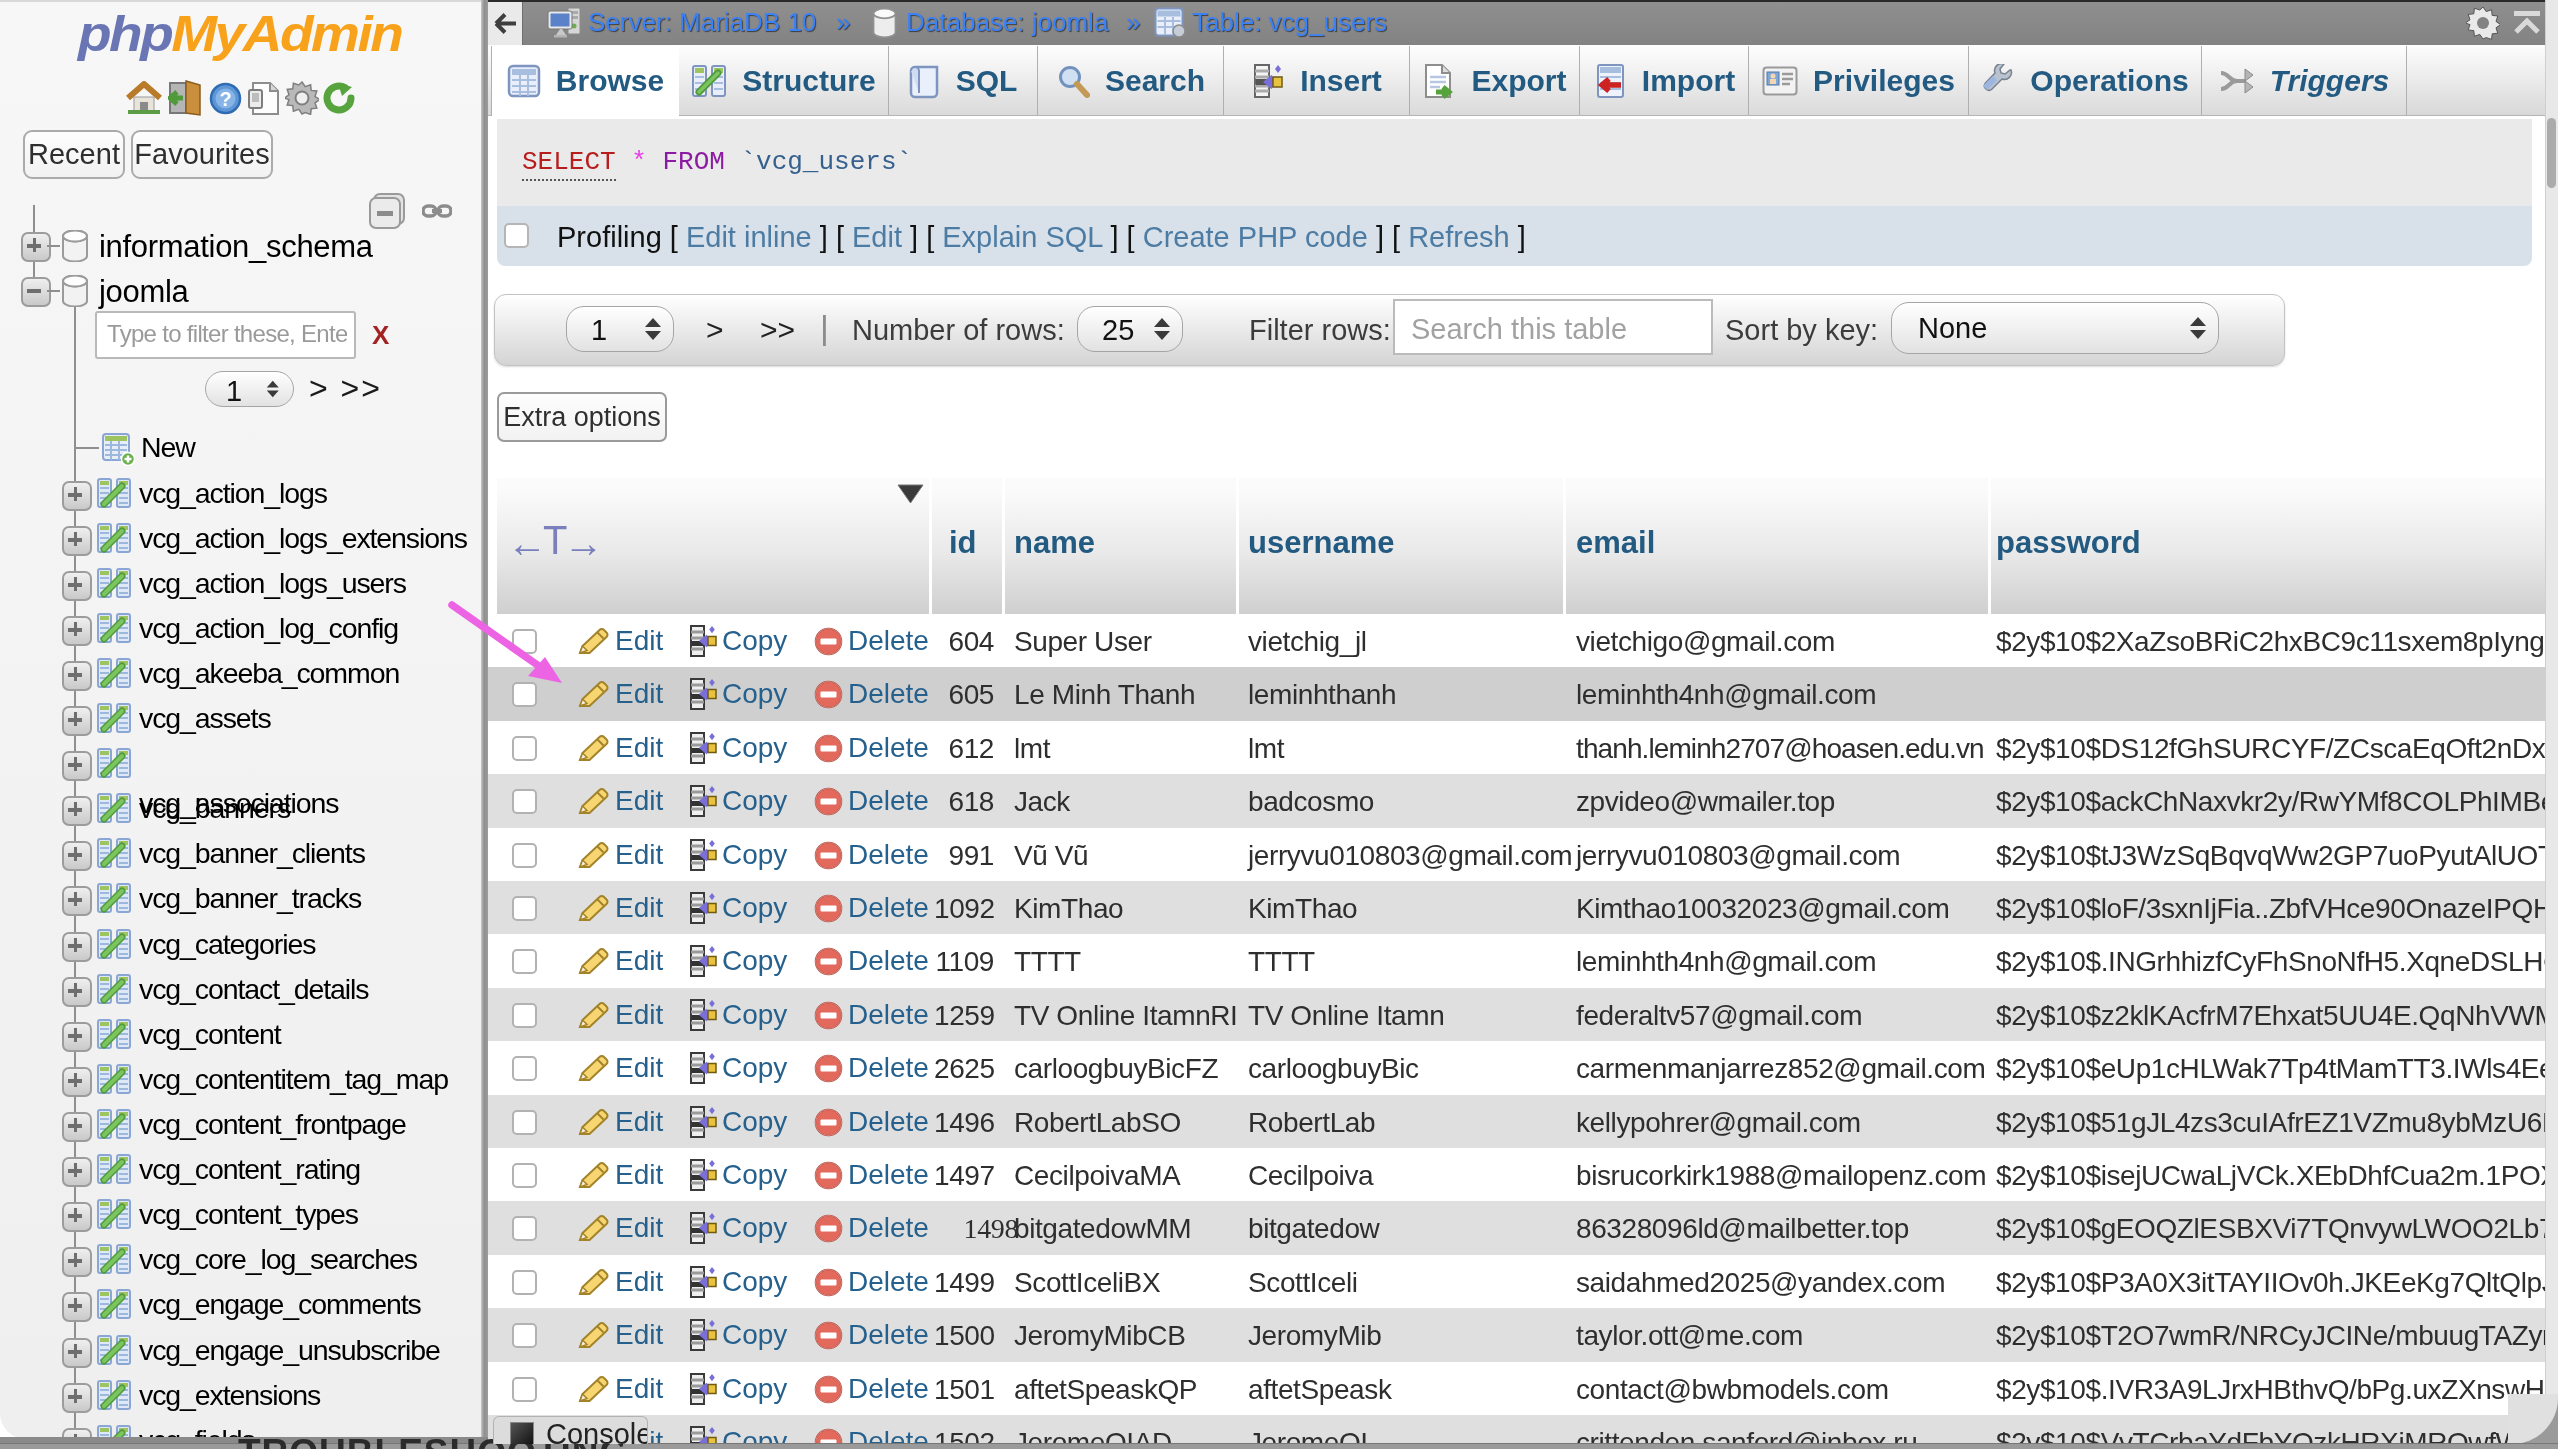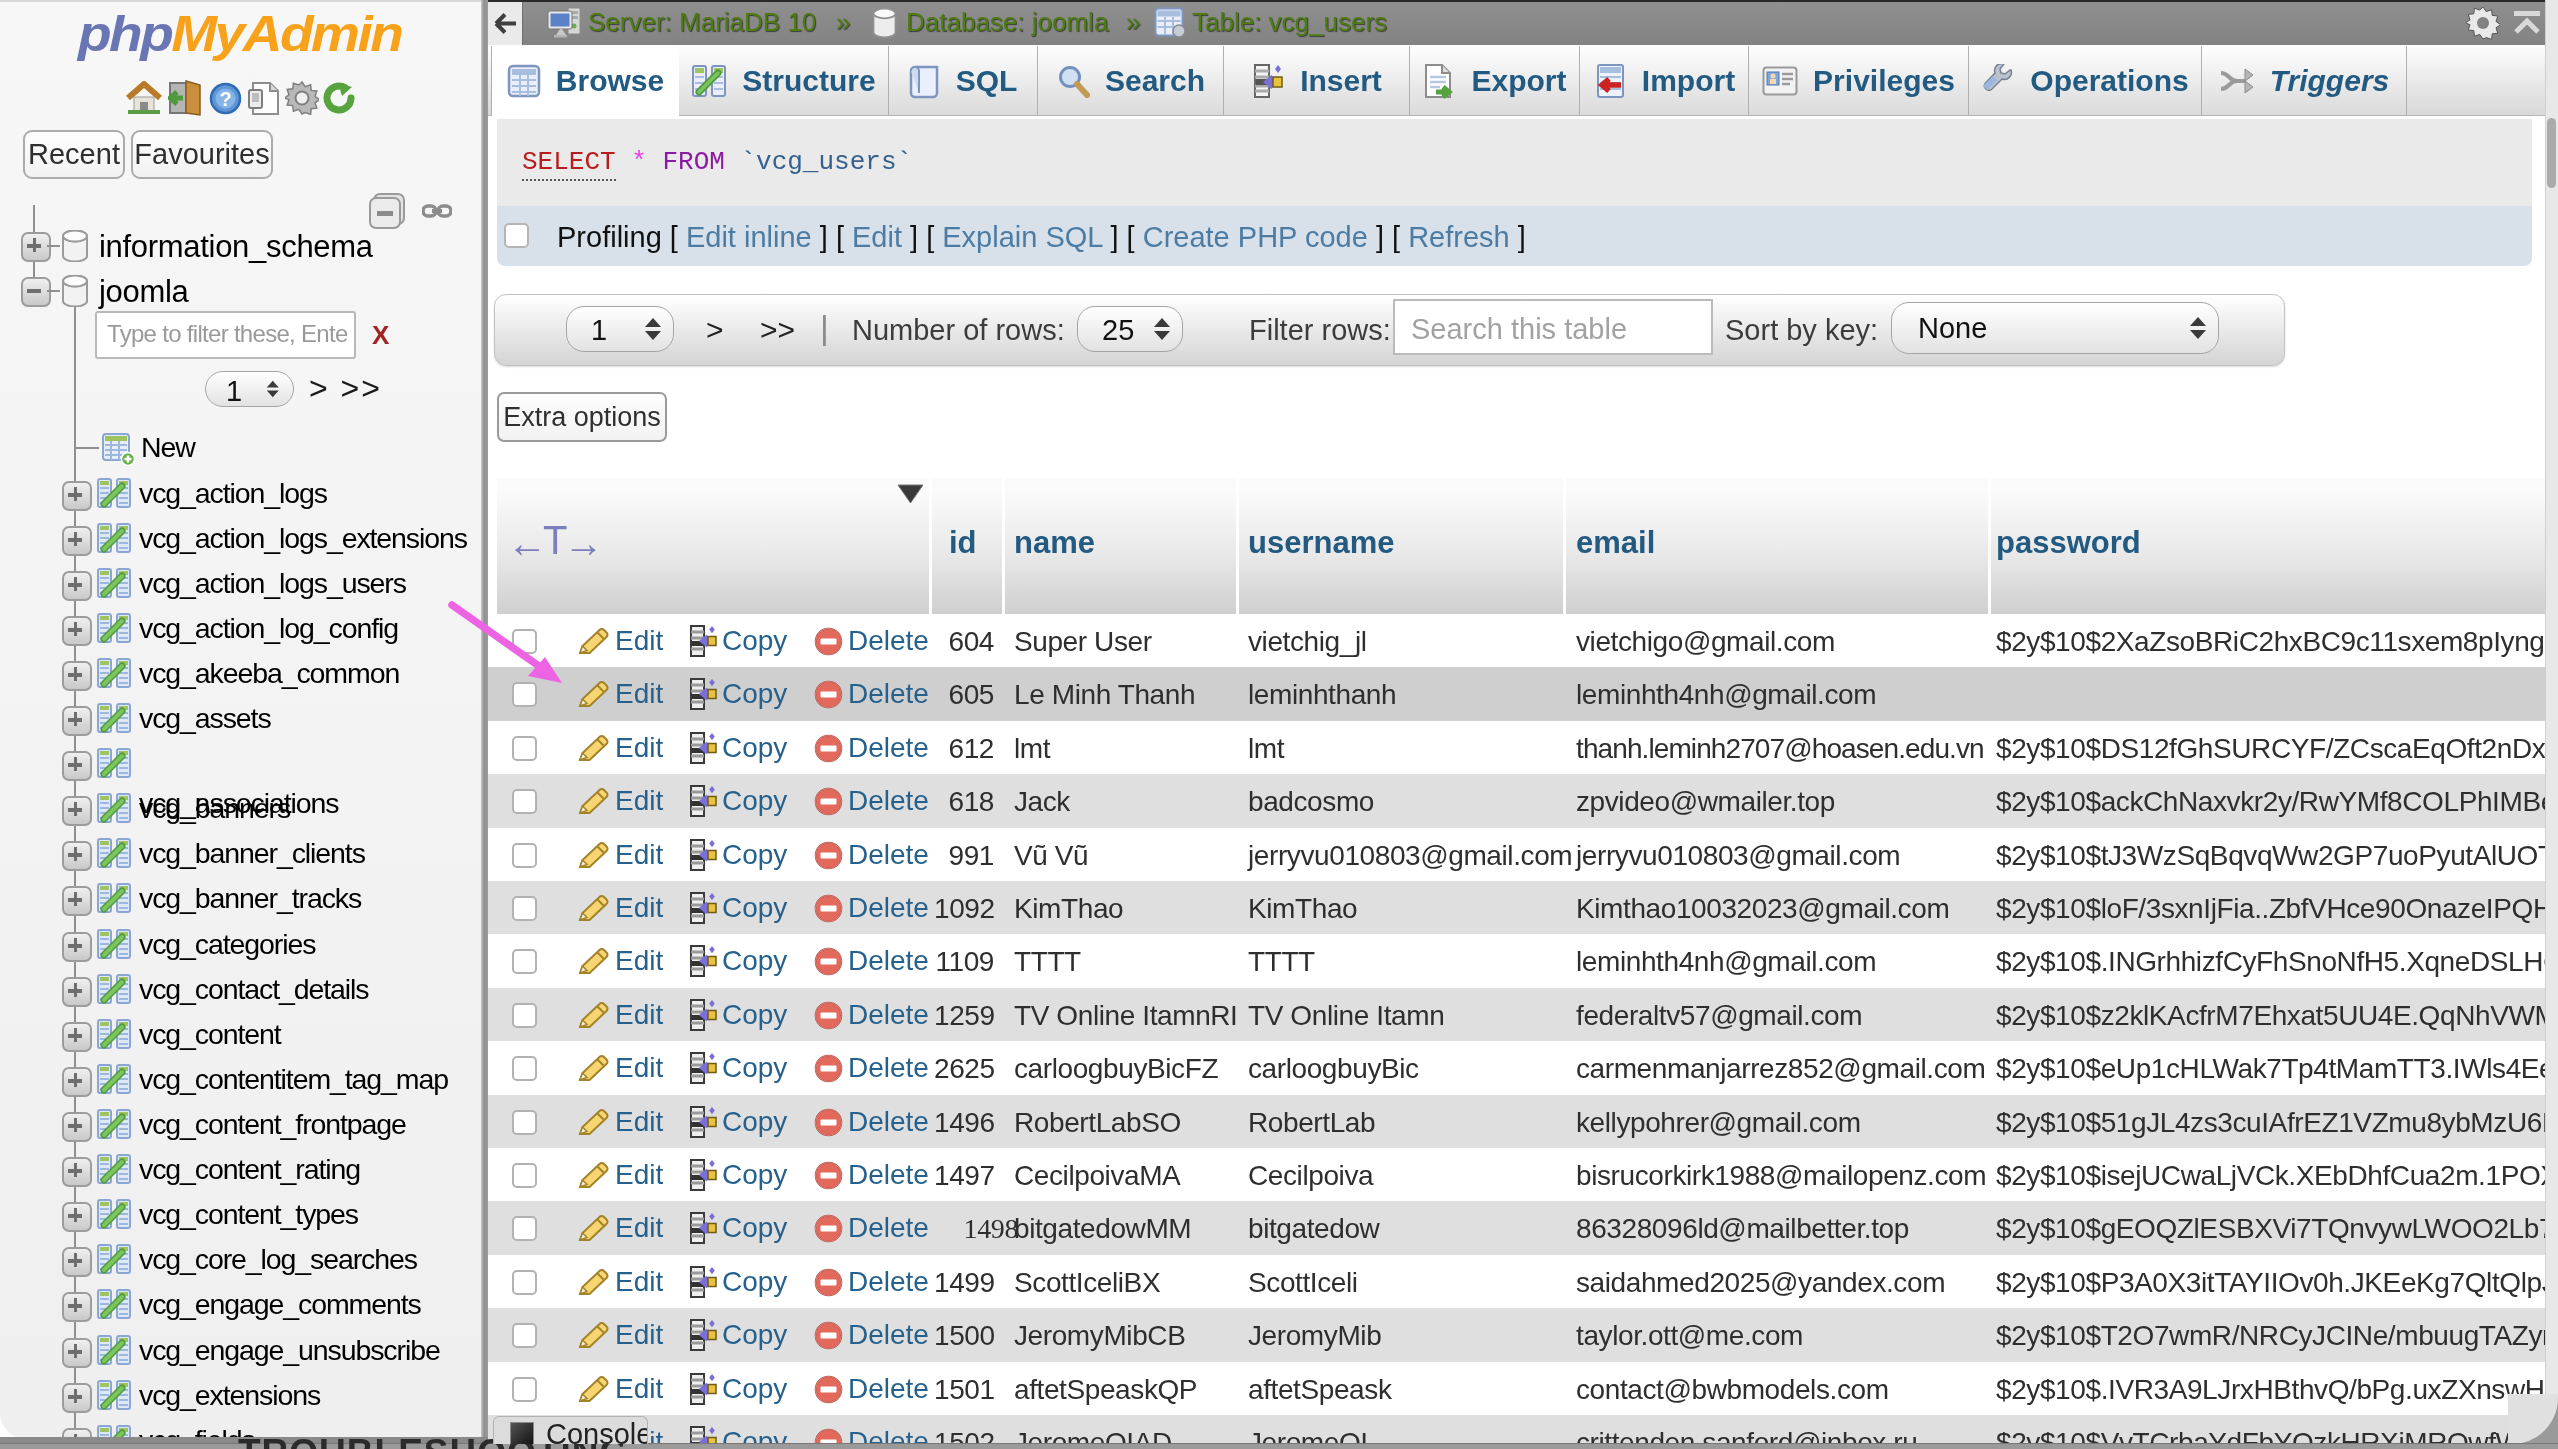--- a/index.html
+++ b/index.html
@@ -12,21 +12,21 @@
 .logo .p1{color:#6a76b4;}
 .logo .p2{color:#f8a21b;}
 .btn{position:absolute;border:2px solid #ababab;border-radius:9px;background:linear-gradient(#fdfdfd,#f2f2f2);color:#2f2f2f;font-size:29px;text-align:center;}
 .plusbox{position:absolute;width:26px;height:26px;border:2px solid #9c9c9c;border-radius:7px;background:linear-gradient(#efefef,#c9c9c9);}
 .plusbox:before{content:"";position:absolute;left:4px;top:10px;width:14px;height:3.5px;background:#6e6e6e;}
 .plusbox.pl:after{content:"";position:absolute;left:9.5px;top:4px;width:3.5px;height:14px;background:#6e6e6e;}
 .tline{position:absolute;background:#8f8f8f;}
 .trow{position:absolute;left:139px;font-size:28.5px;color:#000;white-space:nowrap;letter-spacing:-1.1px;}
 .dbrow{position:absolute;left:99px;font-size:31px;color:#000;white-space:nowrap;letter-spacing:-0.3px;}
 .topbar{position:absolute;left:488px;top:0;width:2057px;height:45px;background:linear-gradient(#8f8f8f,#828282);border-top:2px solid #2a2a2a;}
-.crumb{color:#4d7c0f;font-size:26px;text-shadow:1px 1px 1px rgba(0,0,0,.55);position:absolute;top:7px;white-space:nowrap;text-align:center;}
+.crumb{color:#3b82f6;font-size:26px;text-shadow:1px 1px 1px rgba(0,0,0,.55);position:absolute;top:7px;white-space:nowrap;text-align:center;}
 .backbtn{position:absolute;left:488px;top:2px;width:34px;height:43px;background:#eaeaea;border-right:1px solid #6f6f6f;}
 .tabbar{position:absolute;left:488px;top:45px;width:2057px;height:70px;background:linear-gradient(#fdfdfd,#d8d8d8);border-bottom:1px solid #b5b5b5;}
 .tab{position:absolute;top:46px;height:69px;border-right:1px solid #b0b0b0;display:flex;align-items:center;justify-content:center;gap:15px;background:linear-gradient(#fefefe,#dadada);}
 .tab.first{border-left:1px solid #b0b0b0;}
 .tab.active{background:#fff;height:70px;}
 .tab span{font-size:30px;font-weight:bold;color:#235a81;}
 .qbox{position:absolute;left:497px;top:119px;width:2035px;height:87px;background:#eaeaea;}
 .pbox{position:absolute;left:497px;top:206px;width:2035px;height:60px;background:#d8e1e9;border-radius:0 0 8px 8px;}
 .mono{font-family:"Liberation Mono",monospace;}
 .pagebar{position:absolute;left:494px;top:294px;width:1789px;height:70px;background:linear-gradient(#ffffff,#d4d4d4);border:1px solid #c2c2c2;border-radius:12px;box-shadow:0 1px 2px rgba(0,0,0,.15);}

